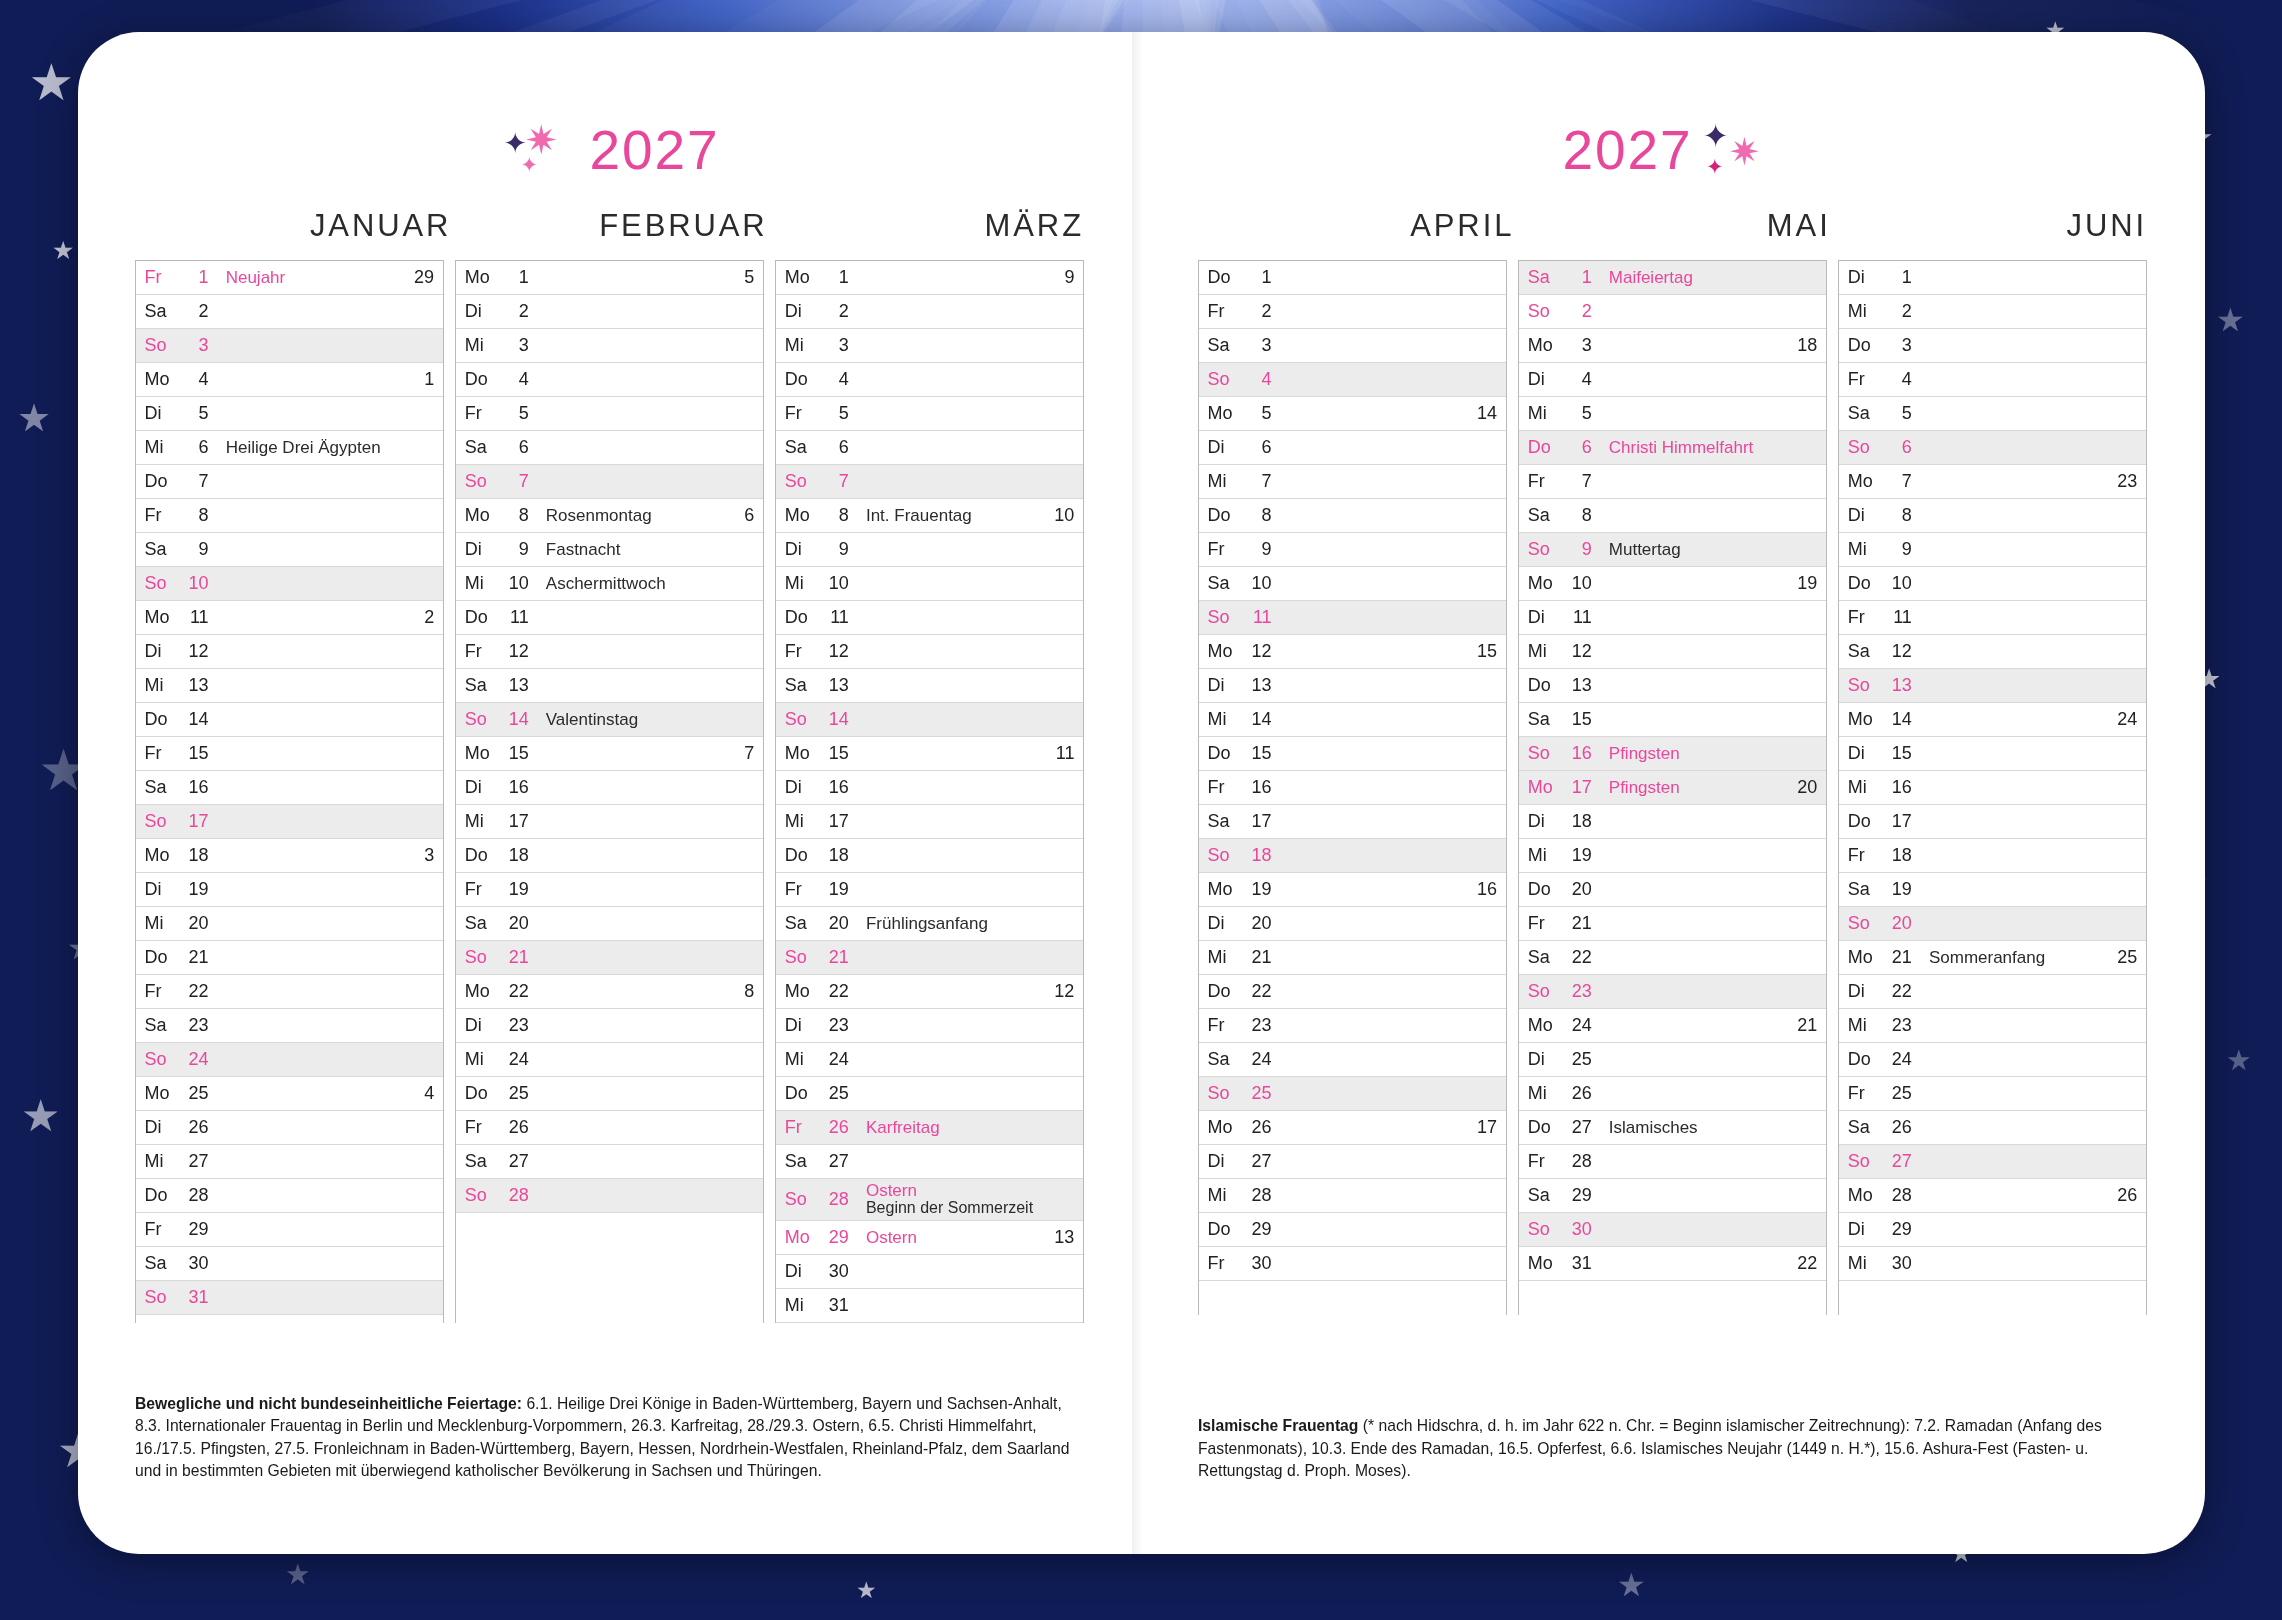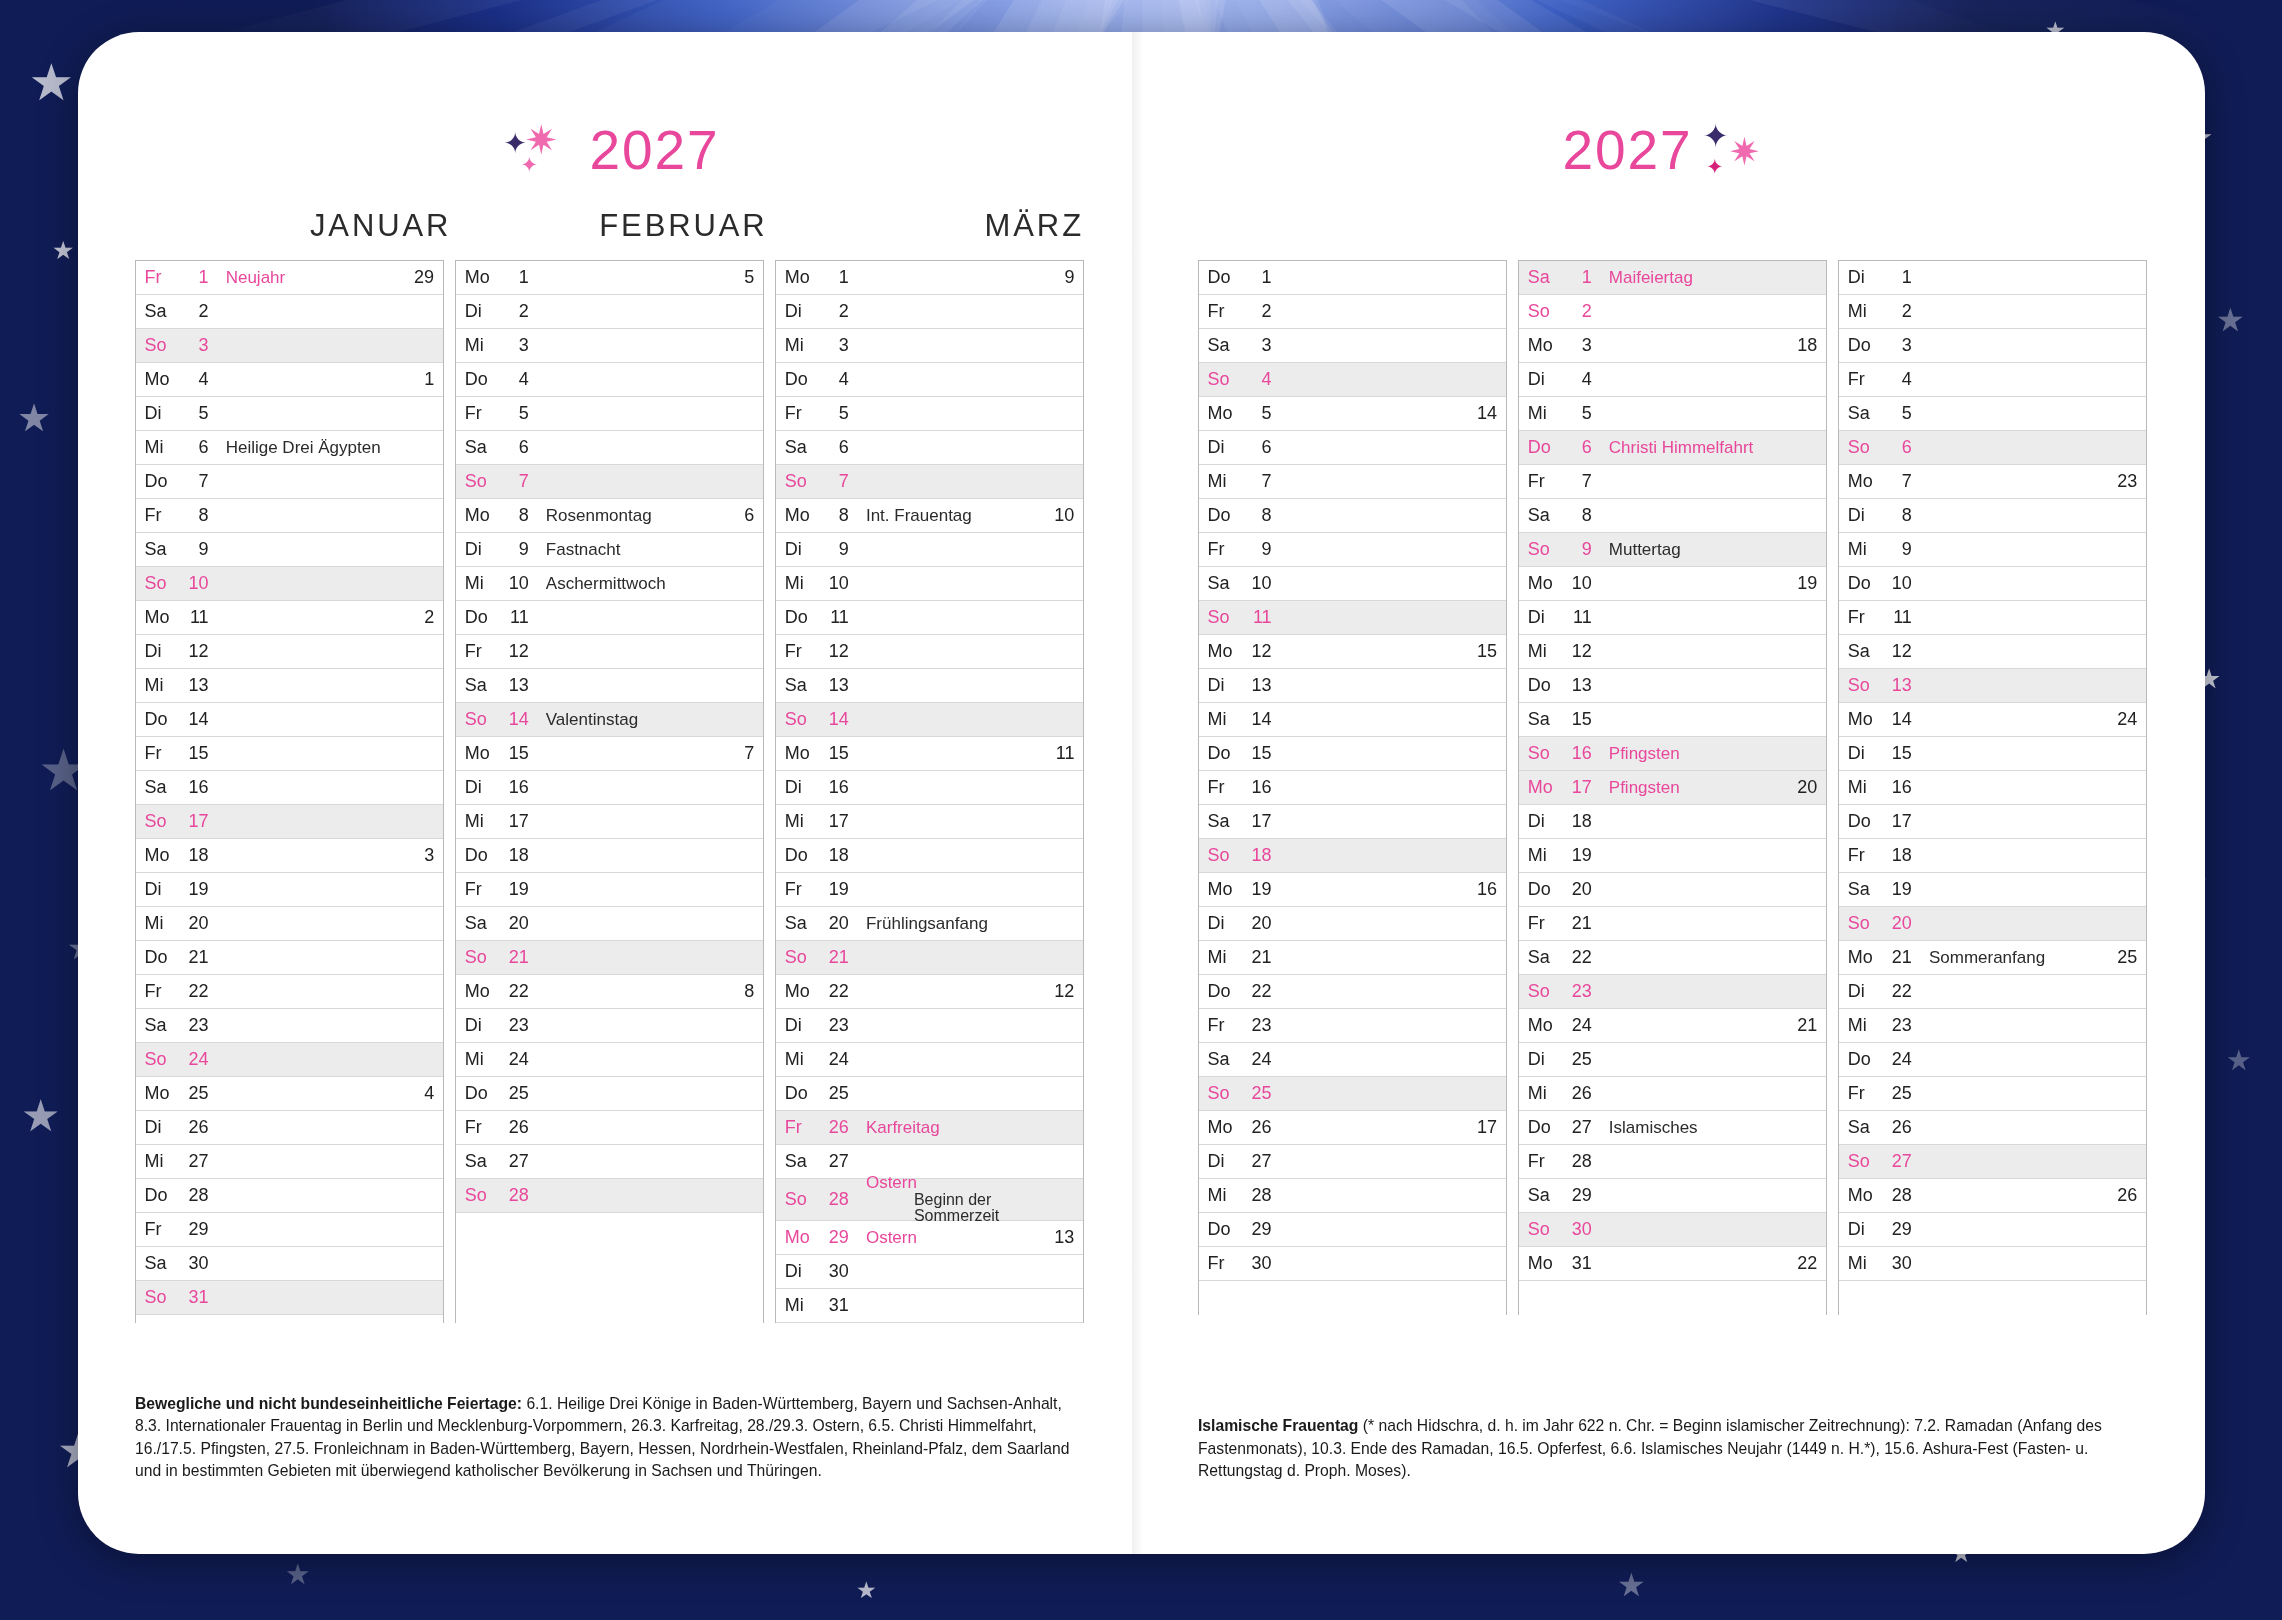--- a/index.html
+++ b/index.html
@@ -44,21 +44,21 @@
   .col{flex:1;border-top:1px solid #b9b9b9;border-left:1px solid #b9b9b9;border-right:1px solid #b9b9b9;}
   .row{display:flex;align-items:center;height:34px;border-bottom:1px solid #d8d8d8;font-size:18px;color:#222;padding:0 8.6px;box-sizing:border-box;}
   .row.sun{background:#ececec;}
   .row .dow{width:32px;flex:0 0 32px;}
   .row .dnum{width:32px;flex:0 0 32px;text-align:right;padding-right:5.7px;}
   .row .note{flex:1;padding-left:11.4px;color:#e8479b;font-size:17px;line-height:1.05;}
   .row .note.dark{color:#2b2b2b;}
   .row .wk{width:40px;flex:0 0 40px;text-align:right;font-size:18px;color:#222;}
   .row.pink .dow,.row.pink .dnum{color:#e8479b;}
   .row.empty{border-bottom:none;background:#fff;}
-  .note2{display:block;color:#2b2b2b;font-size:16px;margin-left:48px;}
+  .note2{display:block;color:#2b2b2b;font-size:16px;}
 
   .foot{position:absolute;left:57px;right:57px;bottom:70px;font-size:15.7px;line-height:1.42;color:#1a1a1a;}
   .foot b{font-weight:700;}
   .foot p{margin:0 0 1.9px 0;}
 </style>
 </head>
 <body>
 
 <div id="bg">
     <div class="ray" style="transform: rotate(-81.2deg); opacity: 0.24; width: 68px;"></div>
@@ -699,20 +699,25 @@
 
   <div class="half right">
     <div class="yearline">
       <span class="yeartxt">2027</span>
       <span class="sparkles">
         <span class="sp" style="left:5.7px;top:3.8px;font-size:32px;color:#3a2b6b;">✦</span>
         <span class="sp" style="left:32px;top:17px;font-size:38px;color:#f06ab0;">✷</span>
         <span class="sp" style="left:9.5px;top:40px;font-size:21px;color:#d6227a;">✦</span>
       </span>
     </div>
+    <div class="months">
+      <div class="mcol">APRIL</div>
+      <div class="mcol">MAI</div>
+      <div class="mcol">JUNI</div>
+    </div>
     <div class="grid" id="grid-right">
         <div class="col">
           <div class="row">
             <span class="dow">Do</span>
             <span class="dnum">1</span>
             <span class="note"></span>
             <span class="wk"></span>
           </div>
           <div class="row">
             <span class="dow">Fr</span>

